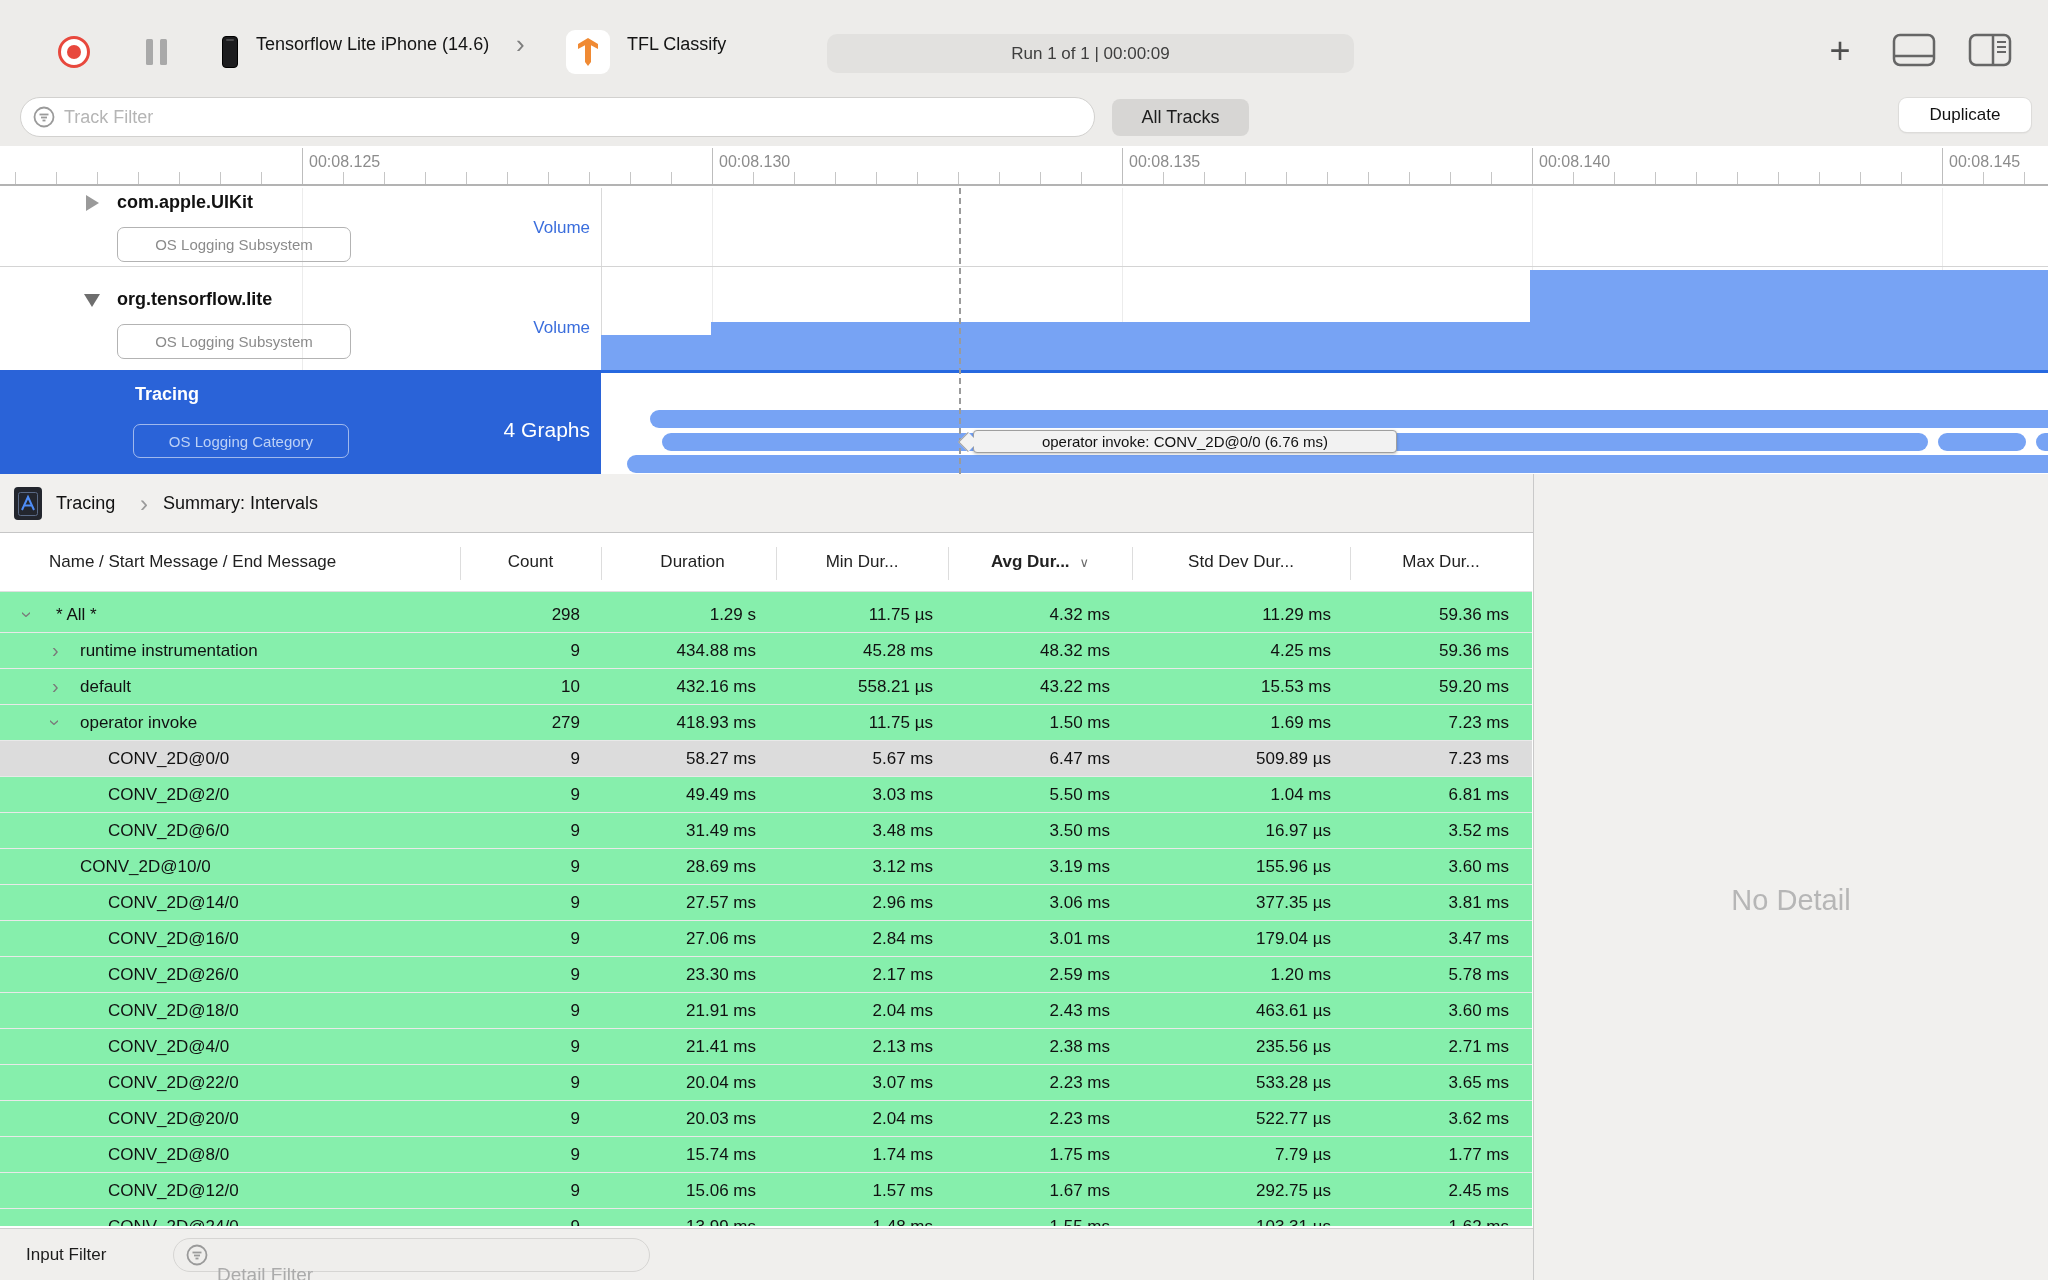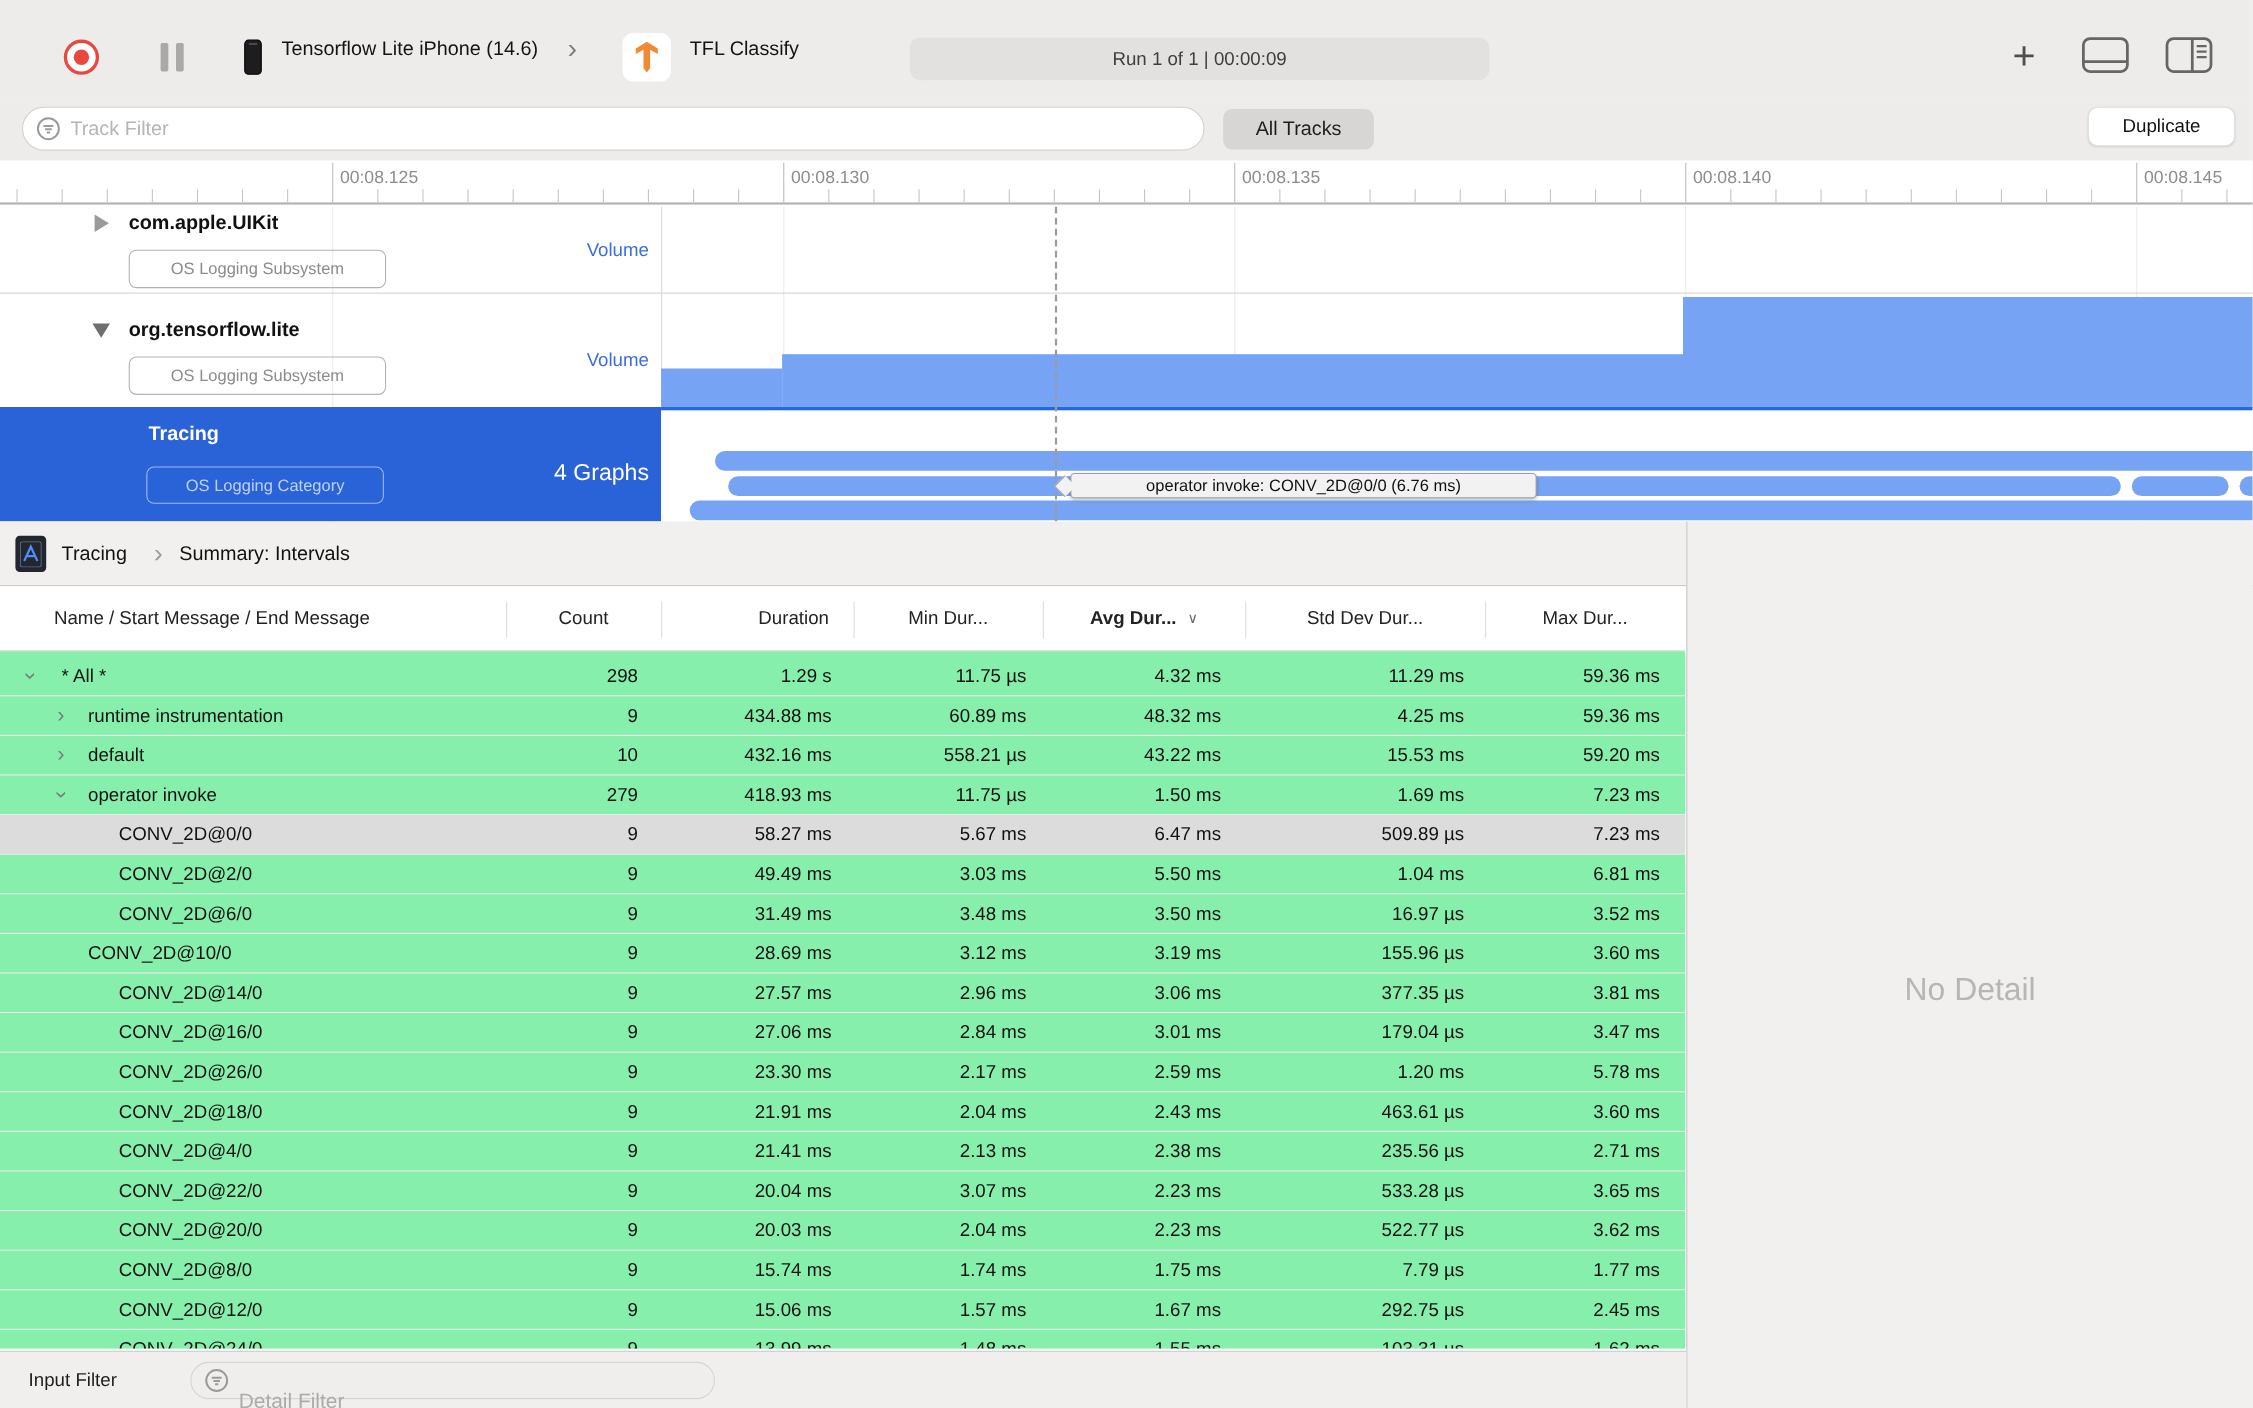--- a/index.html
+++ b/index.html
@@ -269,21 +269,21 @@
     <svg width="28" height="31" viewBox="0 0 28 31">
         <path d="M4 2 H17 L24 9 V29 H4 Z" fill="none" stroke="#8a8a8a" stroke-width="2.2" stroke-linejoin="round"></path>
         <path d="M17 2 V9 H24" fill="none" stroke="#8a8a8a" stroke-width="2.2" stroke-linejoin="round"></path>
       </svg>
   </div>
 
   <div class="table-header" id="table-header">
       <div class="th first" style="left: 0px; width: 460px;">Name / Start Message / End Message</div>
       <div class="th" style="left: 460px; width: 141px;">Count</div>
       <div class="th-div" style="left: 460px;"></div>
-      <div class="th" style="left: 634px; width: 175px;">Duration</div>
+      <div class="th" style="left: 605px; width: 175px;">Duration</div>
       <div class="th-div" style="left: 601px;"></div>
       <div class="th" style="left: 776px; width: 172px;">Min Dur...</div>
       <div class="th-div" style="left: 776px;"></div>
       <div class="th sorted" style="left: 948px; width: 184px;">Avg Dur...<span class="sortchev">∨</span></div>
       <div class="th-div" style="left: 948px;"></div>
       <div class="th" style="left: 1132px; width: 218px;">Std Dev Dur...</div>
       <div class="th-div" style="left: 1132px;"></div>
       <div class="th" style="left: 1350px; width: 182px;">Max Dur...</div>
       <div class="th-div" style="left: 1350px;"></div>
     </div>
@@ -296,21 +296,21 @@
         <div class="cell num" style="left: 776px; width: 172px; padding-right: 15px;">11.75 µs</div>
         <div class="cell num" style="left: 948px; width: 184px; padding-right: 22px;">4.32 ms</div>
         <div class="cell num" style="left: 1132px; width: 218px; padding-right: 19px;">11.29 ms</div>
         <div class="cell num" style="left: 1350px; width: 182px; padding-right: 23px;">59.36 ms</div>
       </div>
       <div class="trow" style="top: 41px;">
         <div class="cell" style="left: 0px; width: 460px; padding-left: 80px;">runtime instrumentation</div>
         <div class="caret" style="left: 52px;">›</div>
         <div class="cell num" style="left: 460px; width: 141px; padding-right: 21px;">9</div>
         <div class="cell num" style="left: 601px; width: 175px; padding-right: 20px;">434.88 ms</div>
-        <div class="cell num" style="left: 776px; width: 172px; padding-right: 15px;">60.89 ms</div>
+        <div class="cell num" style="left: 776px; width: 172px; padding-right: 15px;">45.28 ms</div>
         <div class="cell num" style="left: 948px; width: 184px; padding-right: 22px;">48.32 ms</div>
         <div class="cell num" style="left: 1132px; width: 218px; padding-right: 19px;">4.25 ms</div>
         <div class="cell num" style="left: 1350px; width: 182px; padding-right: 23px;">59.36 ms</div>
       </div>
       <div class="trow" style="top: 77px;">
         <div class="cell" style="left: 0px; width: 460px; padding-left: 80px;">default</div>
         <div class="caret" style="left: 52px;">›</div>
         <div class="cell num" style="left: 460px; width: 141px; padding-right: 21px;">10</div>
         <div class="cell num" style="left: 601px; width: 175px; padding-right: 20px;">432.16 ms</div>
         <div class="cell num" style="left: 776px; width: 172px; padding-right: 15px;">558.21 µs</div>

